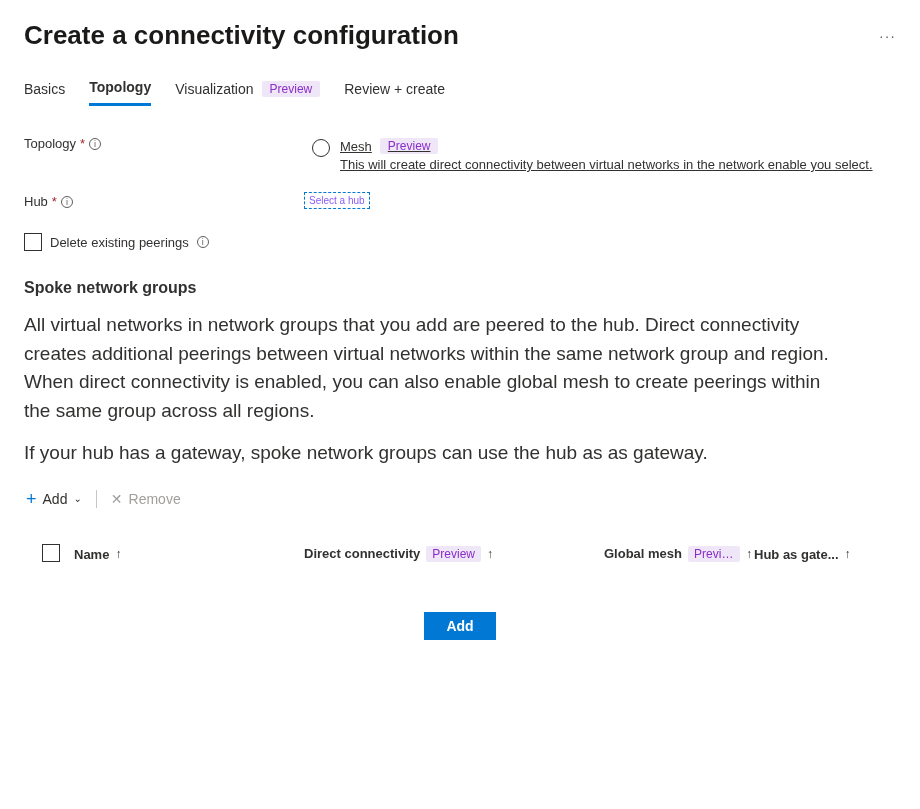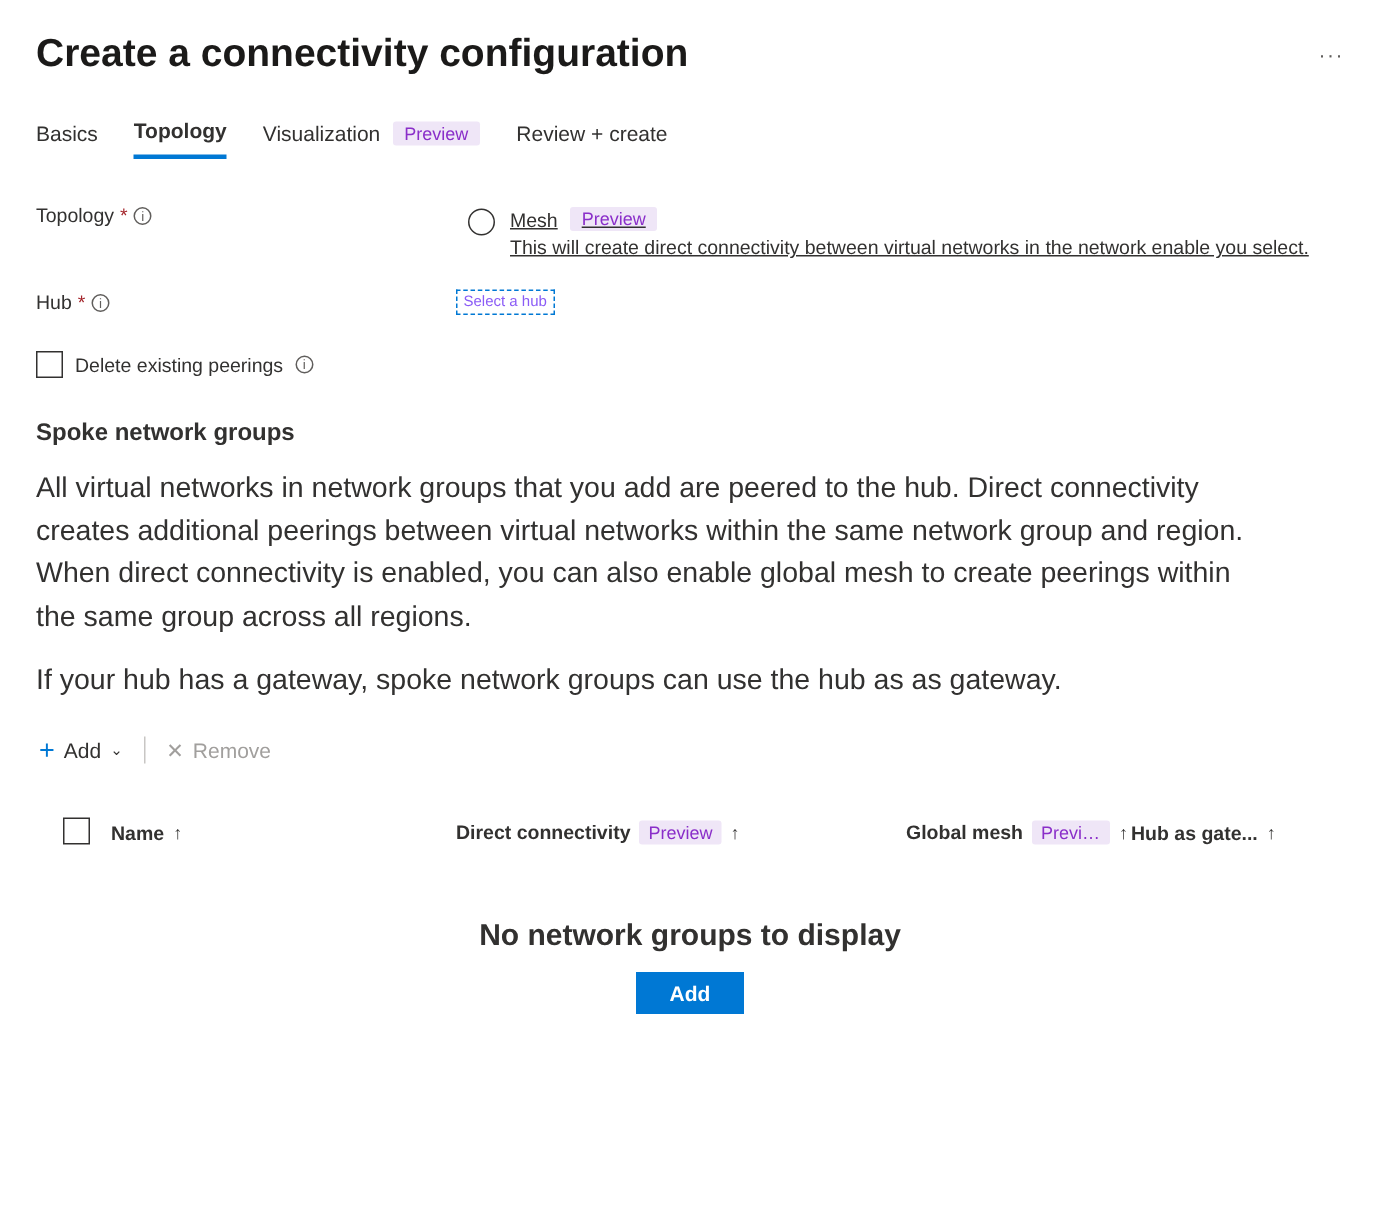--- a/index.html
+++ b/index.html
@@ -371,15 +371,14 @@
     <span class="preview-sm" style="max-width:52px">Previe...</span>
     <span class="sort-arrow">↑</span>
   </div>
   <div class="th th-hub">
     <span>Hub as gate...</span>
     <span class="sort-arrow">↑</span>
   </div>
 </div>
 
 <div class="empty-state">
-  <div class="empty-title">No network groups to display</div>
   <button class="primary-btn">Add</button>
 </div>
 
 </body></html>

